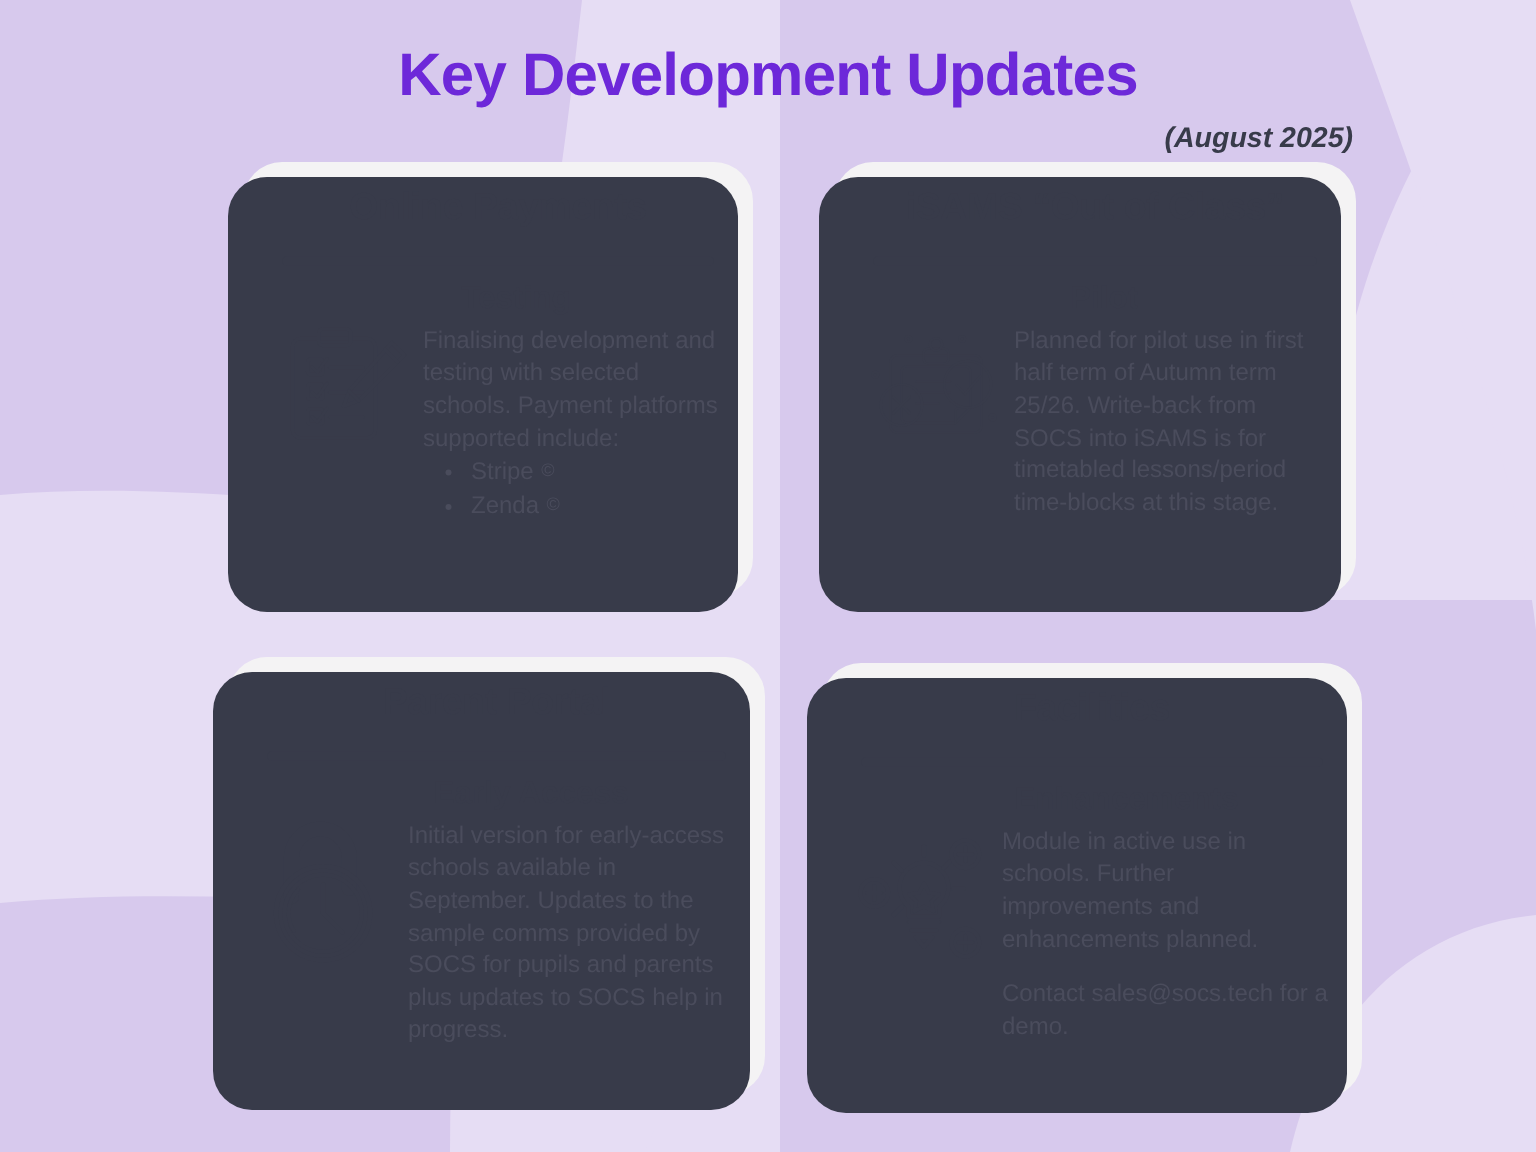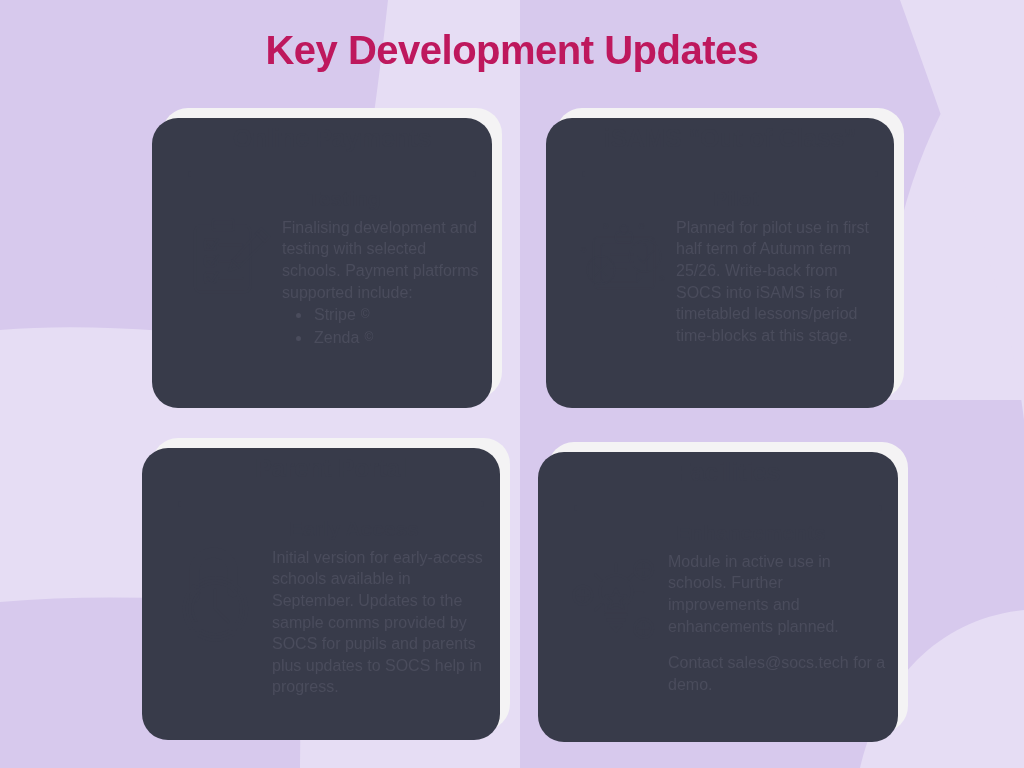--- a/index.html
+++ b/index.html
@@ -31,21 +31,21 @@
     top: 0; left: 0;
     width: 1024px;
     z-index: 5;
     text-align: center;
     pointer-events: none;
   }
 
   .page-title {
     font-size: 40px;
     font-weight: bold;
-    color: #be185d;
+    color: #6d28d9;
     letter-spacing: -0.5px;
     padding-top: 28px;
     line-height: 1.1;
   }
 
   .page-subtitle {
     font-size: 19px;
     font-style: italic;
     font-weight: bold;
     color: #383B4A;
@@ -176,20 +176,21 @@
   <path d="M1024,0 L1024,400 L880,400 C880,230 930,90 1024,0 Z" fill="#E6DDF4"></path>
   <path d="M900,0 L1024,0 L1024,420 C1010,300 950,140 900,0 Z" fill="#E6DDF4"></path>
 
   <path d="M1024,610 C940,618 880,680 860,768 L1024,768 Z" fill="#E6DDF4"></path>
 
   <path d="M430,768 C450,720 470,700 520,690 L520,768 Z" fill="#E6DDF4"></path>
 </svg>
 
 <div class="title-wrap">
   <div class="page-title">Key Development Updates</div>
+  <div class="page-subtitle">(August 2025)</div>
 </div>
 
 <div class="card" id="card-online-payments">
   <div class="card-inner">
     <div class="card-title">Online Payments</div>
     <div class="card-divider"></div>
     <div class="card-subtitle">Testing</div>
     <div class="card-body">
       <div class="card-icon">
         <svg viewBox="0 0 100 100" fill="none" stroke="currentColor" stroke-width="2.6" stroke-linecap="round" stroke-linejoin="round">

